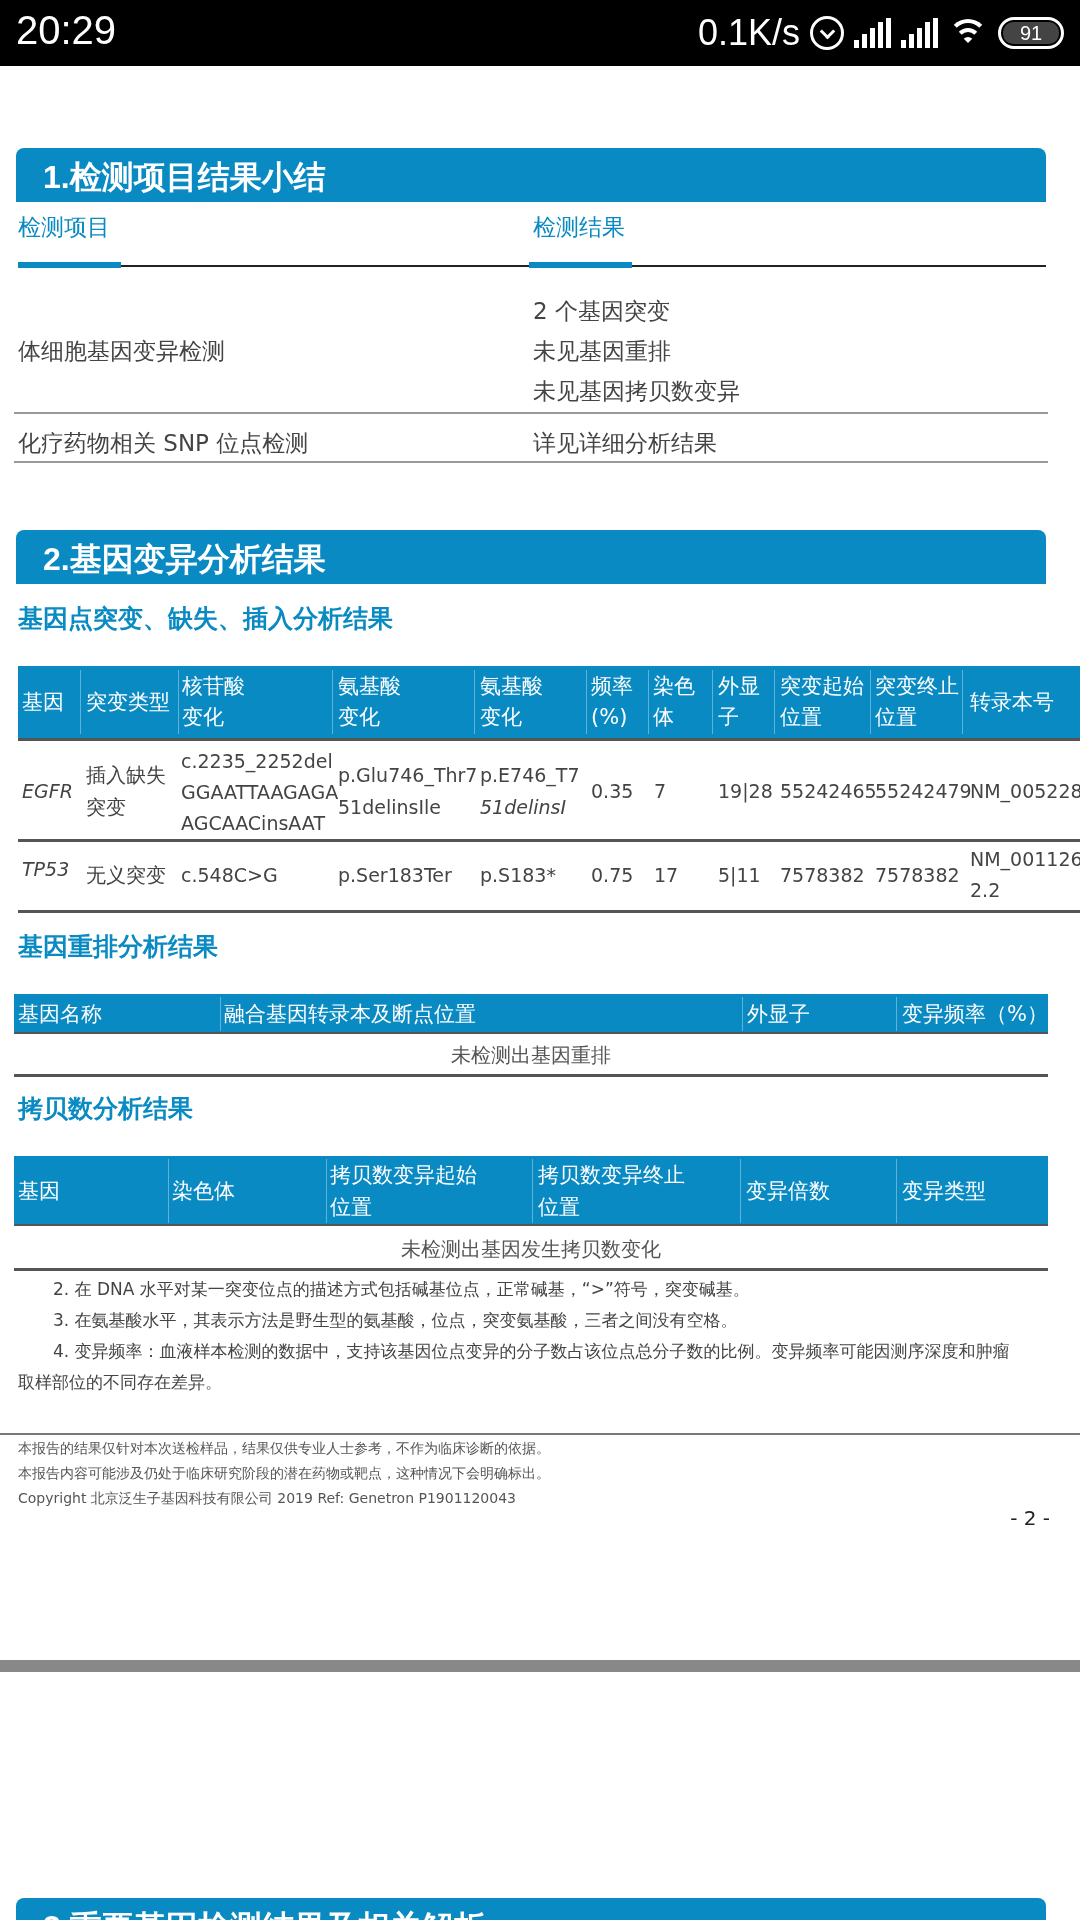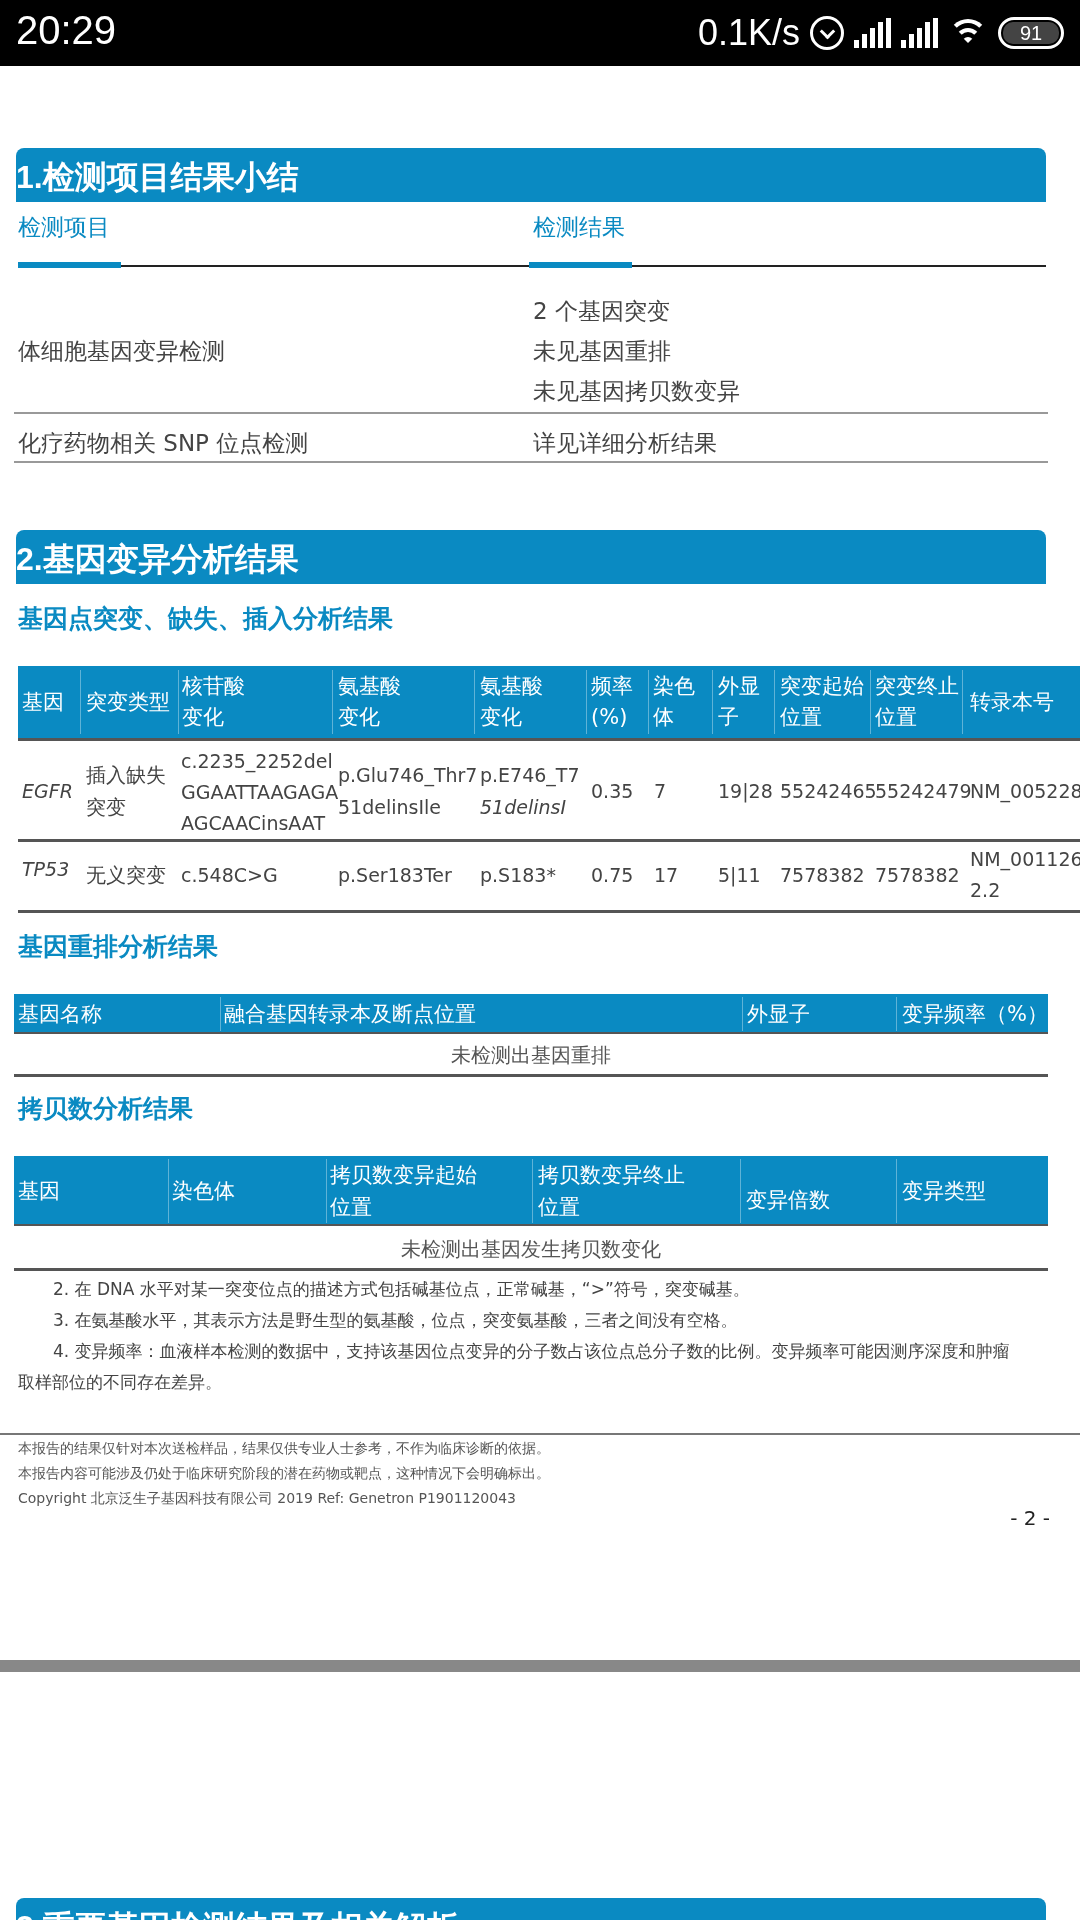--- a/index.html
+++ b/index.html
@@ -15,21 +15,21 @@
   .alarm-icon::after { content: ""; position: absolute; left: 9px; top: 7px; width: 8px; height: 8px; border-right: 3px solid #fff; border-bottom: 3px solid #fff; transform: rotate(45deg); }
   .signal-icon { display: flex; align-items: flex-end; gap: 3px; height: 30px; }
   .signal-icon span { display: block; width: 5px; background: #fff; }
   .wifi-icon { width: 40px; height: 32px; position: relative; overflow: hidden; }
   .wifi-icon i { position: absolute; left: 50%; border: 4px solid #fff; border-color: #fff transparent transparent transparent; border-radius: 50%; transform: translateX(-50%); }
   .battery-icon { width: 66px; height: 32px; border: 3px solid #fff; border-radius: 16px; display: flex; align-items: center; justify-content: center; padding: 2px; }
   .battery-fill { background: #444; border-radius: 10px; width: 100%; height: 100%; color: #fff; font-size: 20px; font-weight: normal; display: flex; align-items: center; justify-content: center; font-family: "Liberation Sans", sans-serif; }
 
   
   .page { position: absolute; left: 0; top: 66px; width: 1080px; }
-  .section-header { position: absolute; left: 16px; width: 1030px; height: 54px; background: #0a8ac2; border-radius: 8px 8px 0 0; color: #fff; font-size: 32px; font-weight: bold; padding-left: 0; line-height: 58px; font-family: "Liberation Sans", sans-serif; }
+  .section-header { position: absolute; left: 16px; width: 1030px; height: 54px; background: #0a8ac2; border-radius: 8px 8px 0 0; color: #fff; font-size: 32px; font-weight: bold; padding-left: 27px; line-height: 58px; font-family: "Liberation Sans", sans-serif; }
   .sub-title { position: absolute; left: 18px; color: #0a8ac2; font-size: 25px; font-weight: bold; }
 
   .col-head { position: absolute; color: #0a8ac2; font-size: 23px; }
   .col-rule { position: absolute; height: 2px; background: #222; }
   .col-rule-accent { position: absolute; height: 6px; background: #0a8ac2; }
 
   .summary-text { position: absolute; font-size: 23px; color: #444; }
   .hr-gray { position: absolute; height: 2px; background: #999; }
   .hr-dark { position: absolute; height: 3px; background: #555; }
 
@@ -192,21 +192,21 @@
     <div class="th" style="left:4px; top:20px;">基因</div>
     <div class="th-sep" style="left:154px; top:3px; height:64px;"></div>
     <div class="th" style="left:158px; top:20px;">染色体</div>
     <div class="th-sep" style="left:312px; top:3px; height:64px;"></div>
     <div class="th" style="left:316px; top:4px;">拷贝数变异起始</div>
     <div class="th" style="left:316px; top:36px;">位置</div>
     <div class="th-sep" style="left:518px; top:3px; height:64px;"></div>
     <div class="th" style="left:524px; top:4px;">拷贝数变异终止</div>
     <div class="th" style="left:524px; top:36px;">位置</div>
     <div class="th-sep" style="left:726px; top:3px; height:64px;"></div>
-    <div class="th" style="left:732px; top:20px;margin-top:9px;">变异倍数</div>
+    <div class="th" style="left:732px; top:20px;">变异倍数</div>
     <div class="th-sep" style="left:882px; top:3px; height:64px;"></div>
     <div class="th" style="left:888px; top:20px;">变异类型</div>
   </div>
   <div class="hr-dark" style="left:14px; top:1158px; width:1034px; height:2px;"></div>
   <div class="empty-note" style="left:14px; top:1170px; width:1034px;">未检测出基因发生拷贝数变化</div>
   <div class="hr-dark" style="left:14px; top:1202px; width:1034px;"></div>
 
   <div class="notes" style="top:1208px;">
     <div class="indent">2. 在 DNA 水平对某一突变位点的描述方式包括碱基位点，正常碱基，“&gt;”符号，突变碱基。</div>
     <div class="indent">3. 在氨基酸水平，其表示方法是野生型的氨基酸，位点，突变氨基酸，三者之间没有空格。</div>

